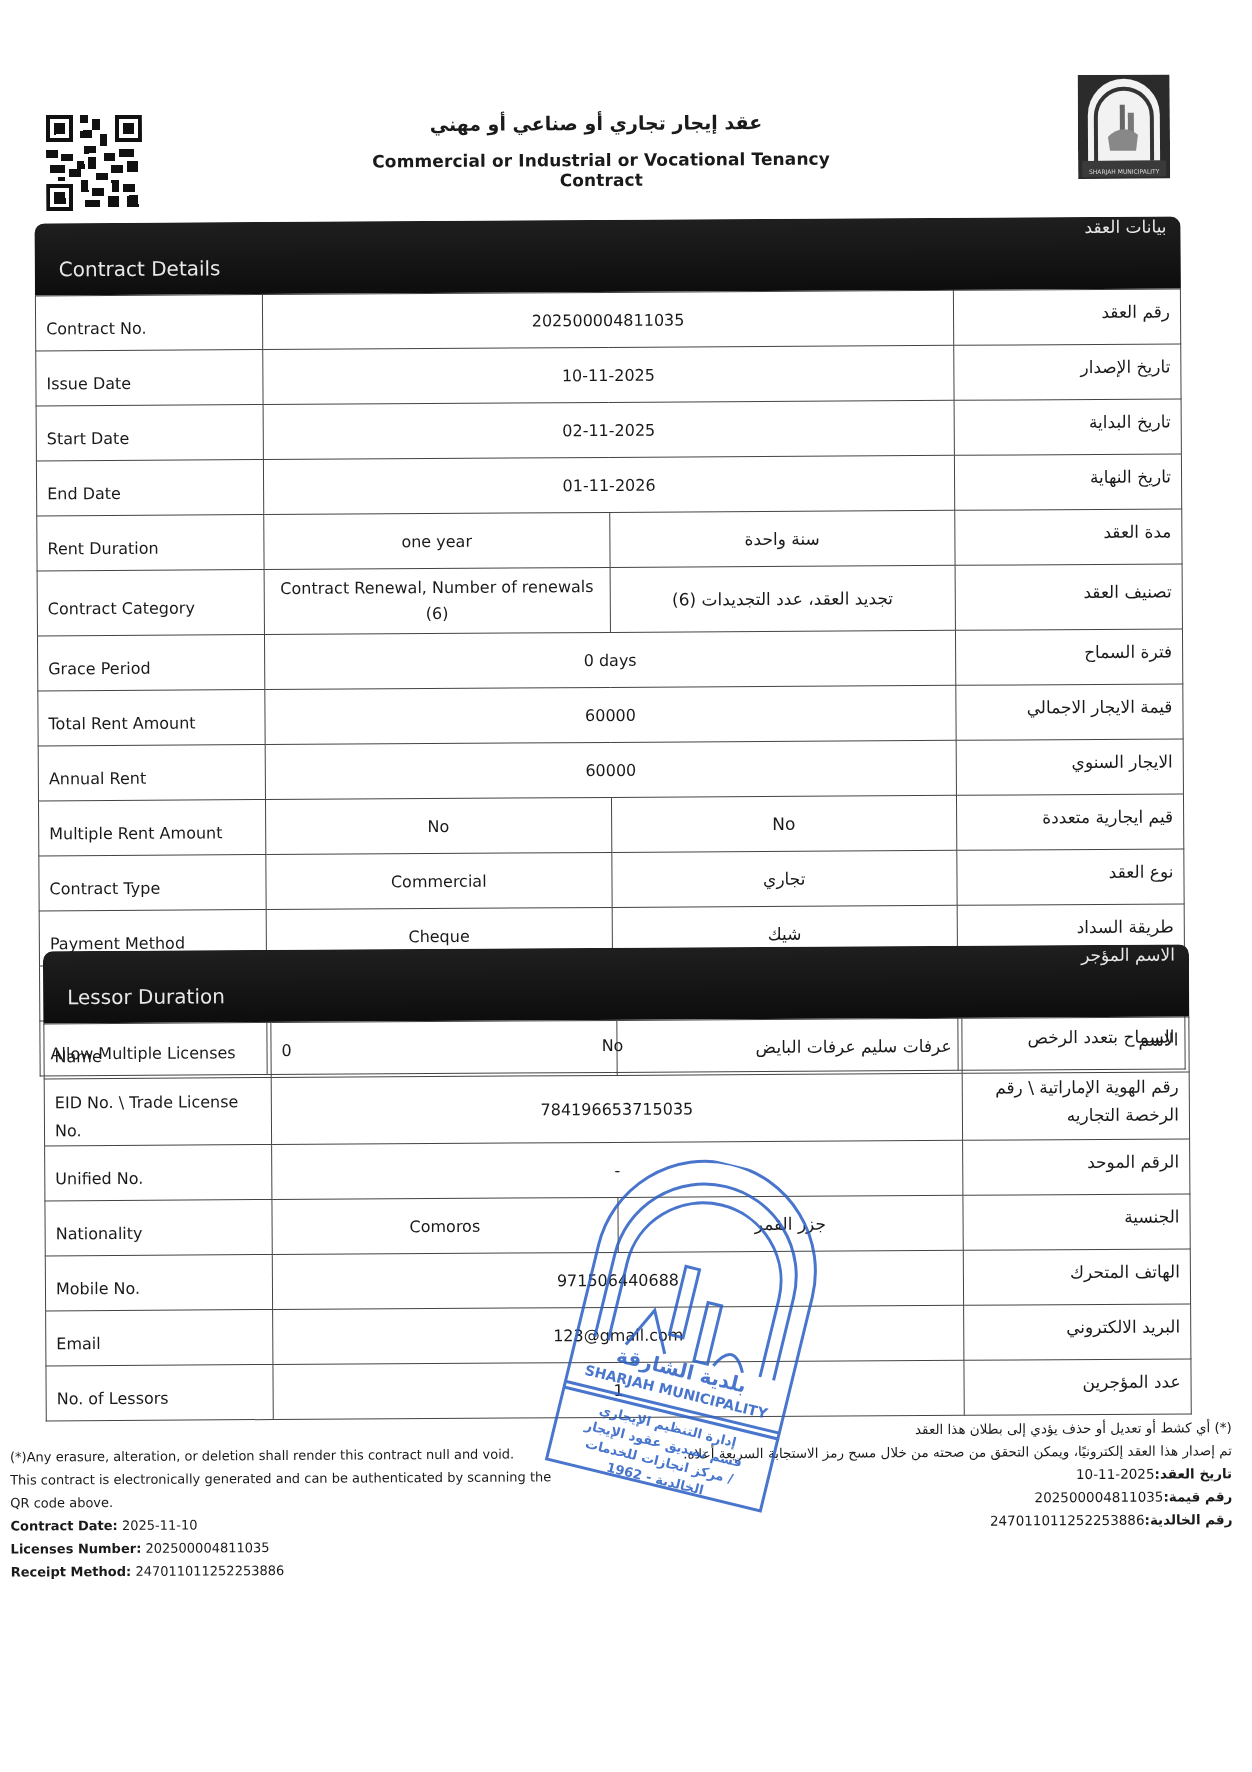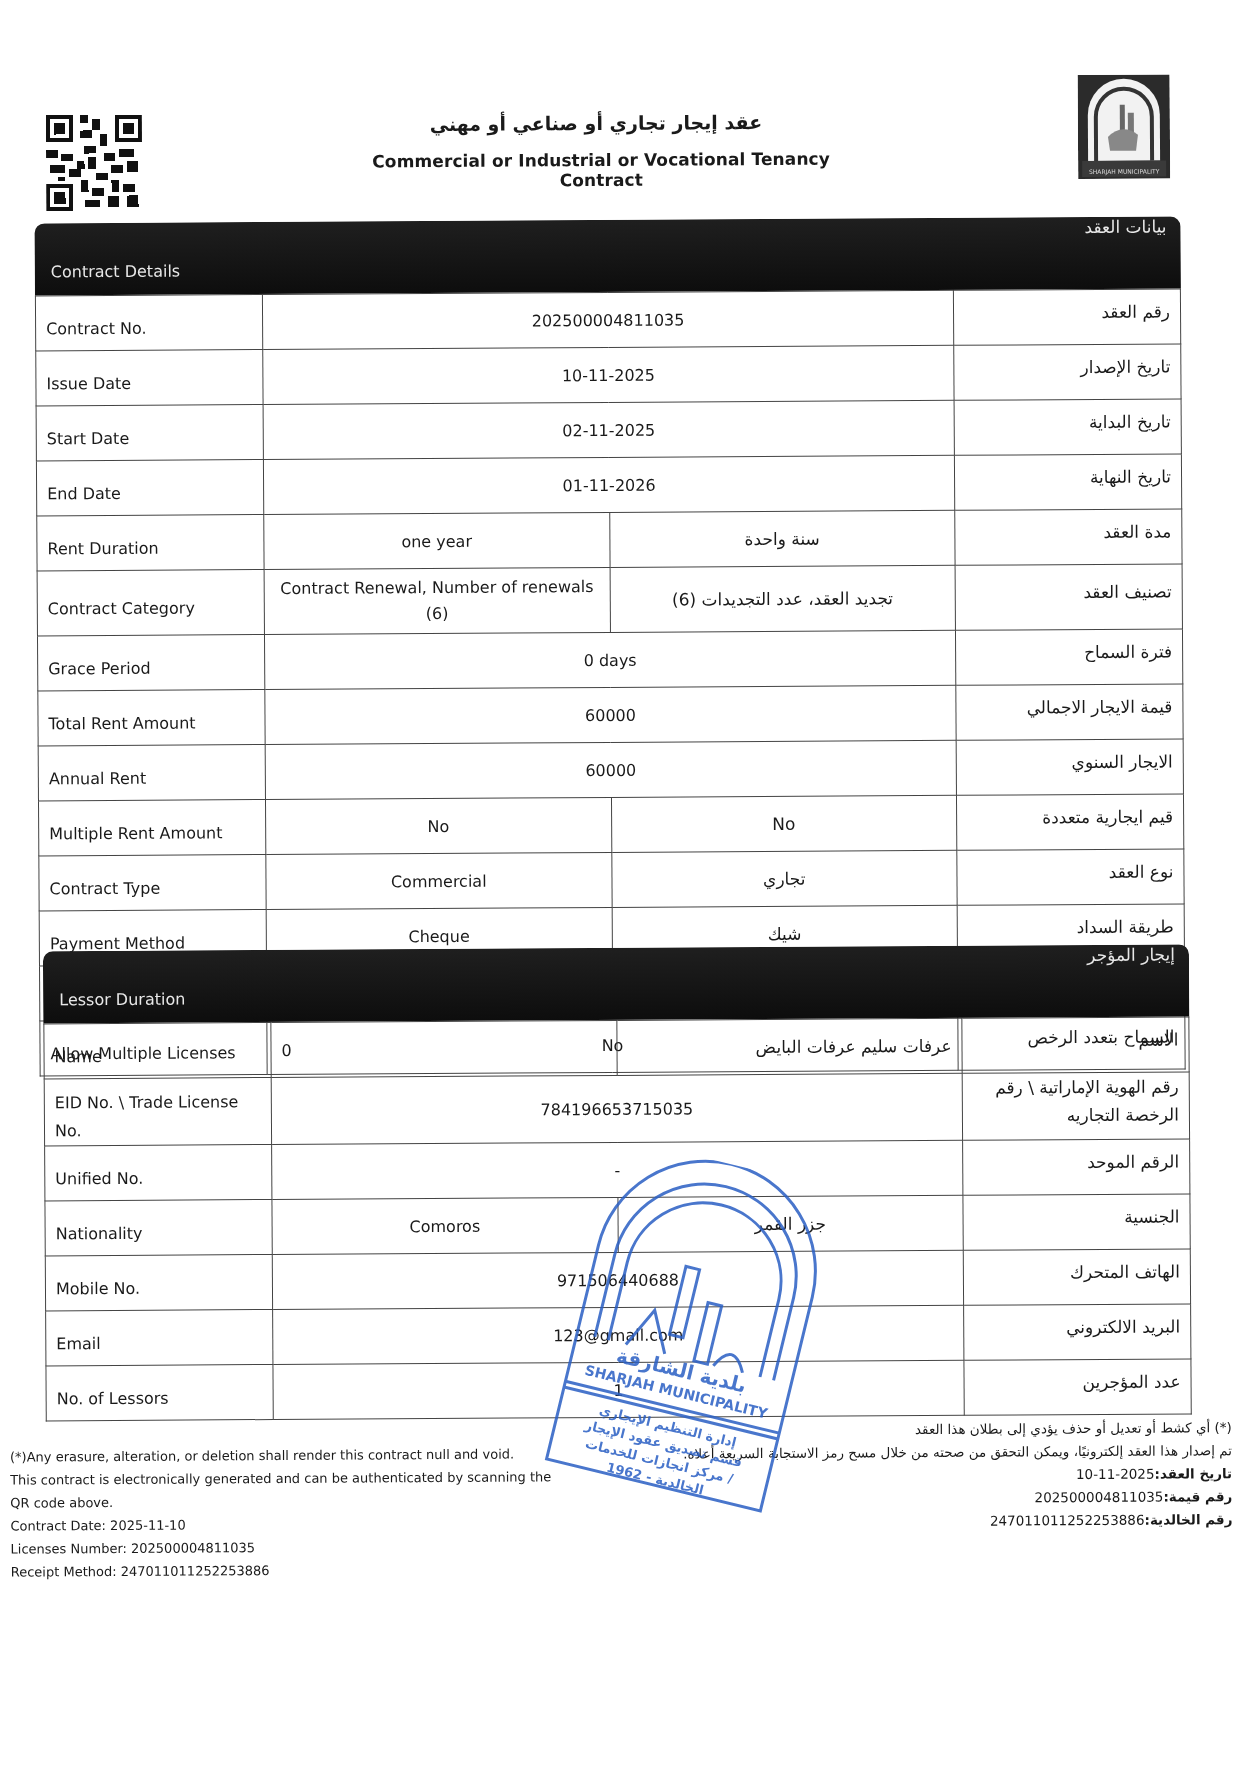--- a/index.html
+++ b/index.html
@@ -15,35 +15,35 @@
   .logo { position: absolute; left: 1082px; top: 78px; width: 92px; height: 104px; }
   .title-ar { position: absolute; left: 400px; top: 112px; width: 400px; text-align: center; font-size: 19px; font-weight: bold; direction: rtl; }
   .title-en { position: absolute; left: 345px; top: 150px; width: 520px; text-align: center; font-size: 17px; font-weight: bold; font-family: "DejaVu Sans", sans-serif; letter-spacing: 0.1px; }
 
   
   .section { position: absolute; left: 38px; width: 1146px; }
   .sec-head {
     height: 72px; background: #141414; border-radius: 10px 10px 0 0; position: relative; color: #e8e8e8;
     background-image: linear-gradient(180deg, #1f1f1f 0%, #0d0d0d 100%);
   }
-  .sec-head .en { position: absolute; left: 16px; bottom: 14px; font-size: 16px; }
+  .sec-head .en { position: absolute; left: 24px; bottom: 14px; font-size: 20px; }
   .sec-head .ar { position: absolute; right: 14px; top: 0; font-size: 17px; direction: rtl; }
   table { border-collapse: collapse; width: 100%; table-layout: fixed; }
   td { border: 1px solid #444; font-size: 16px; vertical-align: middle; padding: 0 10px; height: 44px; }
   td.lbl-en { width: 206px; text-align: left; padding-top: 10px; }
   td.lbl-ar { width: 206px; text-align: right; direction: rtl; font-size: 17px; padding-bottom: 10px; }
   td.val { text-align: center; }
   td.val-ar { text-align: center; direction: rtl; font-size: 17px; }
   td.val-left { text-align: left; }
   td.val-right { text-align: right; direction: rtl; font-size: 17px; }
   .tall td { height: 54px; }
 
   
   .foot-en { position: absolute; left: 6px; top: 1442px; width: 560px; font-size: 13px; line-height: 23px; }
-  .foot-en b { font-weight: normal; }
+  .foot-en b { font-weight: bold; }
   .foot-ar { position: absolute; right: 24px; top: 1420px; width: 560px; font-size: 13.5px; line-height: 23px; direction: rtl; text-align: right; }
   .foot-ar b { font-weight: bold; }
 
   
   .stamp { position: absolute; left: 548px; top: 1160px; width: 280px; height: 340px; transform: rotate(14deg); pointer-events: none; opacity: 0.85; }
   .stamp-text { position: absolute; left: 0; width: 100%; text-align: center; color: #2a5fc4; font-weight: bold; }
 </style>
 </head>
 <body>
 
@@ -184,21 +184,21 @@
         <td class="val" colspan="2">No</td>
         <td class="lbl-ar">السماح بتعدد الرخص</td>
       </tr>
     </tbody>
       </table>
   </div>
 
   <div class="section" style="top:948px; left:42px;">
     <div class="sec-head">
       <span class="en">Lessor Duration</span>
-      <span class="ar">إيجار المؤجر</span>
+      <span class="ar">الاسم المؤجر</span>
     </div>
     <table>
       <tbody>
           <tr>
         <td class="lbl-en">Name</td>
         <td class="val-left">0</td>
         <td class="val-right">عرفات سليم عرفات البايض</td>
         <td class="lbl-ar">الاسم</td>
       </tr>
       <tr class="tall">

